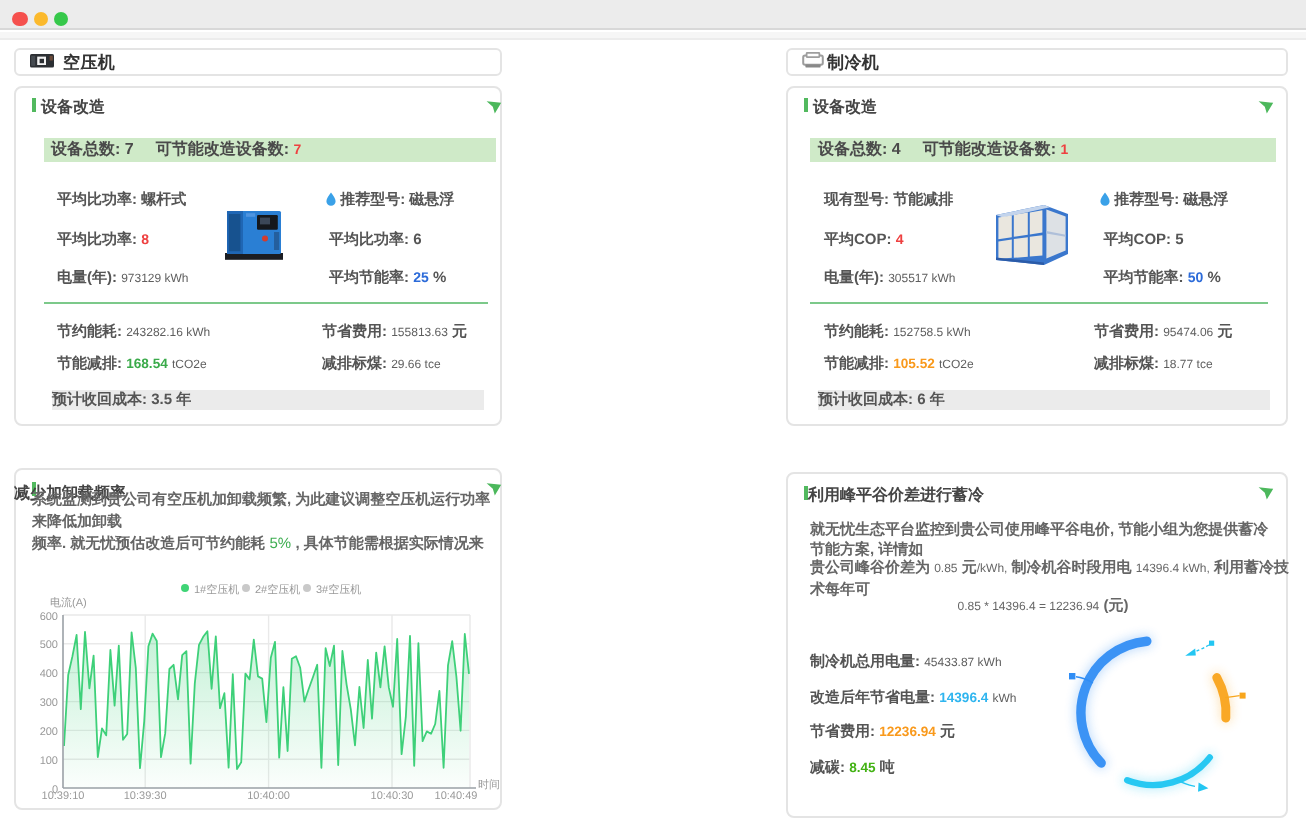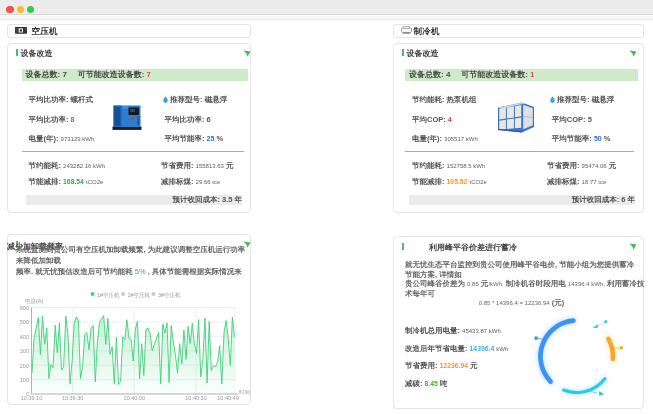--- a/index.html
+++ b/index.html
@@ -7,21 +7,21 @@
 #chrome{position:absolute;left:0;top:0;width:653px;height:15px;background:#ececec;border-bottom:1px solid #d8d8d8}
 #chrome2{position:absolute;left:0;top:16px;width:653px;height:4px;background:#f6f6f6;border-bottom:1px solid #ececec}
 .dot{position:absolute;top:5.9px;width:7.4px;height:7.4px;border-radius:50%}
 .card{position:absolute;background:#fff;border:1px solid #e4e4e4;border-radius:4px}
 .hdr{position:absolute;background:#fff;border:1px solid #e4e4e4;border-radius:3px;height:14px}
 .htxt{position:absolute;top:2.5px;font-size:8.5px;font-weight:bold;color:#333;letter-spacing:0.2px}
 .tbar{position:absolute;width:2px;height:7px;background:#52b95f}
 .ttl{position:absolute;font-size:8px;font-weight:bold;color:#454545}
 .tri{position:absolute;width:8px;height:8px}
 .gban{position:absolute;background:#cfeac8;height:12.5px;font-size:8px;color:#4a4a4a;font-weight:bold;line-height:12.5px}
-.grayban{position:absolute;background:#ebebeb;height:10px;font-size:7.5px;color:#555;font-weight:bold;line-height:10px;text-align:right}
+.grayban{position:absolute;background:#ebebeb;height:10px;font-size:7.5px;color:#555;font-weight:bold;line-height:10px;text-align:left}
 .lbl{position:absolute;font-size:7.5px;color:#555;font-weight:bold;white-space:nowrap}
 .lbl i{font-style:normal;font-size:6px;font-weight:normal;color:#5e5e5e}
 .red{color:#ee4040;font-size:7px;font-weight:bold}.blu{color:#2c6bd9;font-size:7px;font-weight:bold}.grn{color:#3aaa4a;font-size:6.8px;font-weight:bold}
 .org{color:#f9991b;font-size:6.8px;font-weight:bold}.cyn{color:#2fb5ef;font-size:6.8px;font-weight:bold}.grn2{color:#43b214;font-size:6.8px;font-weight:bold}
 .div{position:absolute;height:1px;background:#7cc98a}
 .para{position:absolute;font-size:7.5px;color:#666;font-weight:bold;line-height:10px}
 .para i{font-style:normal;font-size:6px;font-weight:normal}
 .axlab{font-size:5.5px;fill:#999;font-family:"Liberation Sans",sans-serif}
 </style></head><body>
 <div id="chrome"></div>
@@ -80,21 +80,21 @@
 <div class="lbl" style="left:161px;top:177px">减排标煤: <i>29.66 tce</i></div>
 <div class="grayban" style="left:26px;top:195px;width:216px">预计收回成本: 3.5 年</div>
 
 <div class="card" style="left:393px;top:43px;width:251px;height:170px"></div>
 <div class="tbar" style="left:402px;top:48.5px"></div>
 <div class="ttl" style="left:406.5px;top:48px">设备改造</div>
 <svg class="tri" style="left:628.5px;top:50px" viewBox="0 0 8 8">
     <path d="M0.3 0.6 L7.6 1.4 L4.4 6.8 L3.4 3.4 Z" fill="#4cb85c"></path>
   </svg>
 <div class="gban" style="left:405px;top:68.5px;width:233px"><span style="margin-left:4px">设备总数: </span>4<span style="margin-left:11px">可节能改造设备数: </span><span class="red">1</span></div>
-<div class="lbl" style="left:412px;top:95px">节约能耗: 热泵机组</div>
+<div class="lbl" style="left:412px;top:95px">现有型号: 节能减排</div>
 <div class="lbl" style="left:550px;top:95px"><svg width="5" height="7" viewBox="0 0 5 7" style="vertical-align:-1px">
       <path d="M2.5 0.2 C3.6 1.8 4.8 3.2 4.8 4.6 A2.3 2.3 0 0 1 0.2 4.6 C0.2 3.2 1.4 1.8 2.5 0.2 Z" fill="#3aa1e8"></path>
     </svg> 推荐型号: 磁悬浮</div>
 <div class="lbl" style="left:412px;top:114.5px">平均COP: <span class="red">4</span></div>
 <div class="lbl" style="left:551.8px;top:114.5px">平均COP: 5</div>
 <div class="lbl" style="left:412px;top:134px">电量(年): <i>305517 kWh</i></div>
 <div class="lbl" style="left:551.8px;top:134px">平均节能率: <span class="blu">50</span> %</div>
 <svg style="position:absolute;left:495px;top:98px" width="42" height="37" viewBox="0 0 42 37">
  <polygon points="3,9.5 27,4.5 39,9 39,29 27,34.5 3,32" fill="#3a77cd"></polygon>
  <polygon points="3,9.5 27,4.5 30,5.6 6.5,10.8" fill="#c3d4ec"></polygon>
@@ -166,21 +166,21 @@
   <text x="72.6" y="399.5" class="axlab" text-anchor="middle">10:39:30</text>
   <text x="134.3" y="399.5" class="axlab" text-anchor="middle">10:40:00</text>
   <text x="196" y="399.5" class="axlab" text-anchor="middle">10:40:30</text>
   <text x="228" y="399.5" class="axlab" text-anchor="middle">10:40:49</text>
   <text x="239" y="394" class="axlab">时间</text>
  </g>
 </svg>
 
 <div class="card" style="left:393px;top:236px;width:251px;height:173px"></div>
 <div class="tbar" style="left:402px;top:242.5px"></div>
-<div class="ttl" style="left:429px;top:242px">利用峰平谷价差进行蓄冷</div>
+<div class="ttl" style="left:404px;top:242px">利用峰平谷价差进行蓄冷</div>
 <svg class="tri" style="left:628.5px;top:242.5px" viewBox="0 0 8 8">
     <path d="M0.3 0.6 L7.6 1.4 L4.4 6.8 L3.4 3.4 Z" fill="#4cb85c"></path>
   </svg>
 <div class="para" style="left:405px;top:260px;width:236px;line-height:10px;max-height:20px;overflow:hidden">就无忧生态平台监控到贵公司使用峰平谷电价, 节能小组为您提供蓄冷节能方案, 详情如<br>下:</div>
 <div class="para" style="left:405px;top:279px;width:243px;line-height:10px;max-height:20px;overflow:hidden">贵公司峰谷价差为 <i>0.85</i> 元<i>/kWh,</i> 制冷机谷时段用电 <i>14396.4 kWh,</i> 利用蓄冷技术每年可<br>节省</div>
 <div class="para" style="left:405px;top:297.5px;width:233px;text-align:center"><i>0.85 * 14396.4 = 12236.94</i> (元)</div>
 <div class="lbl" style="left:405px;top:325.5px">制冷机总用电量: <i>45433.87 kWh</i></div>
 <div class="lbl" style="left:405px;top:343.5px">改造后年节省电量: <span class="cyn">14396.4</span> <i>kWh</i></div>
 <div class="lbl" style="left:405px;top:361px">节省费用: <span class="org">12236.94</span> 元</div>
 <div class="lbl" style="left:405px;top:378.5px">减碳: <span class="grn2">8.45</span> 吨</div>

